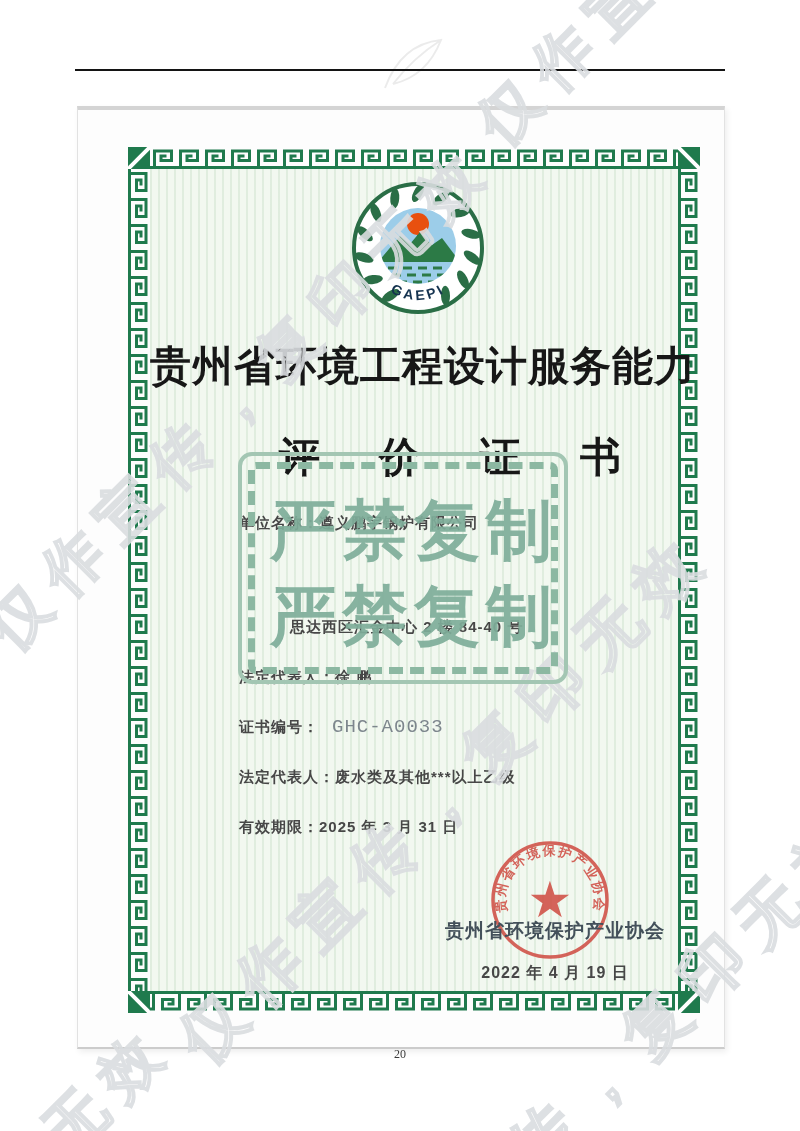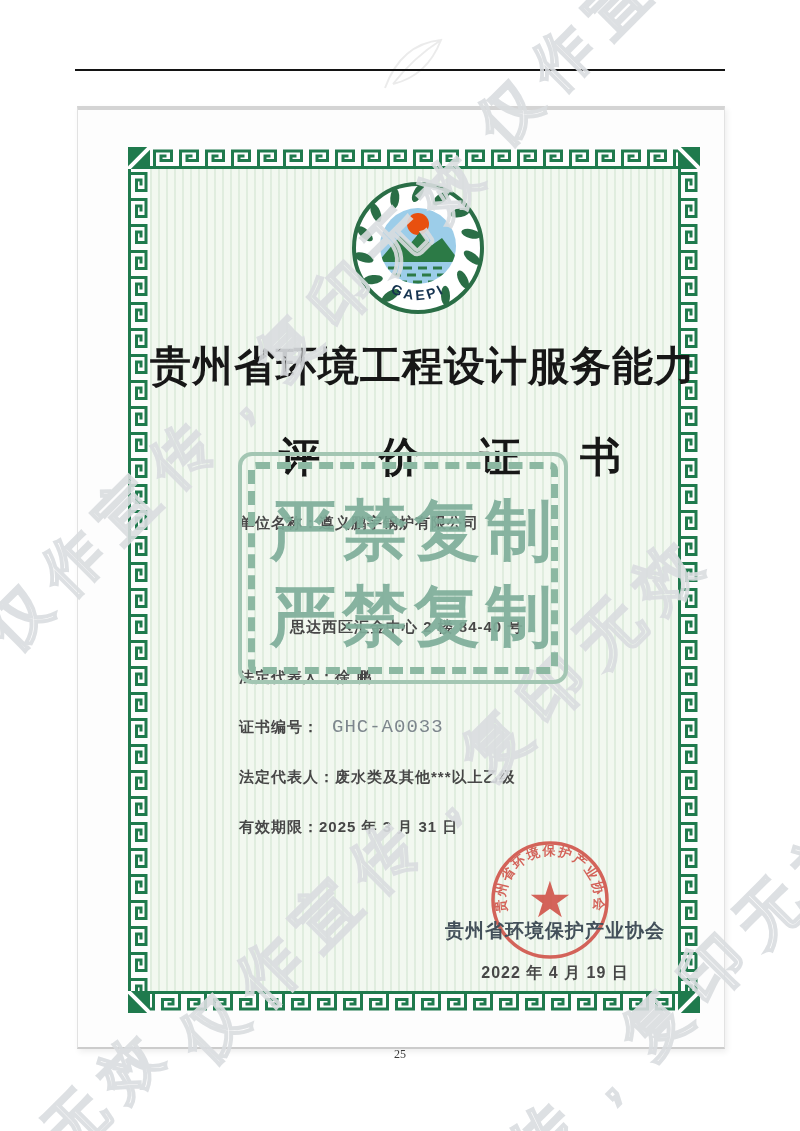--- a/index.html
+++ b/index.html
@@ -201,21 +201,21 @@
     <circle cx="65" cy="65" r="57" fill="none" stroke="#cf4a40" stroke-width="3.5"></circle>
     <text x="65" y="82" text-anchor="middle" font-size="50" fill="#cf4a40">★</text>
     <text font-size="13" font-weight="bold" fill="#cf4a40" letter-spacing="2" font-family="Liberation Sans, sans-serif">
       <textPath href="#sealArc" startOffset="50%" text-anchor="middle">贵州省环境保护产业协会</textPath>
     </text>
   </svg>
 
   <div class="abs issuer">贵州省环境保护产业协会</div>
   <div class="abs issue-date">2022 年 4 月 19 日</div>
 
-  <div class="abs page-num">25</div>
+  <div class="abs page-num">20</div>
 
   <div class="abs diag" style="left:460px;top:105px">仅作宣传，复印无效</div>
   <div class="abs diag" style="left:-30px;top:610px">仅作宣传，复印无效</div>
   <div class="abs diag big" style="left:160px;top:1020px">仅作宣传，复印无效</div>
   <div class="abs diag big" style="left:320px;top:1300px">仅作宣传，复印无效</div>
   <div class="abs diag" style="left:-350px;top:1490px">仅作宣传，复印无效</div>
 
   <div class="abs wm-box"></div>
   <div class="abs wm-line wm-line1">严禁复制</div>
   <div class="abs wm-line wm-line2">严禁复制</div>

